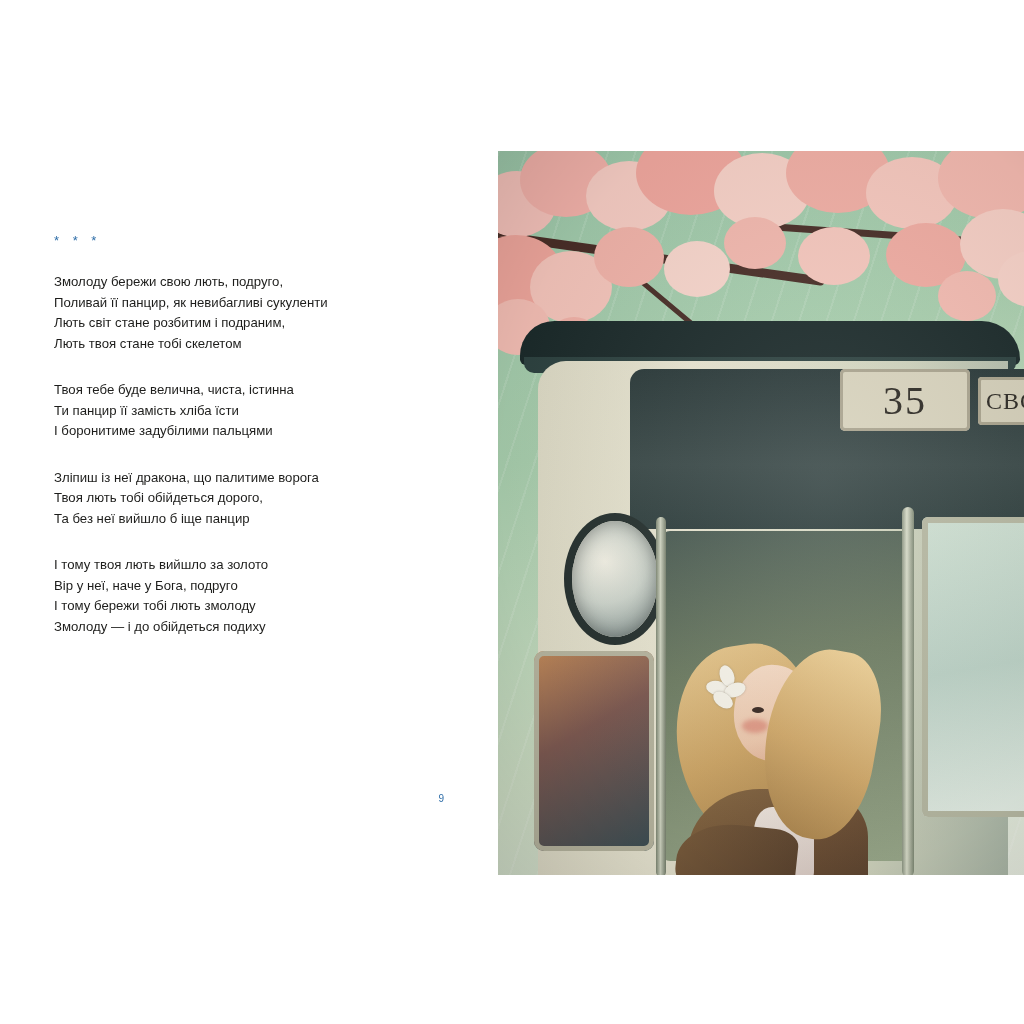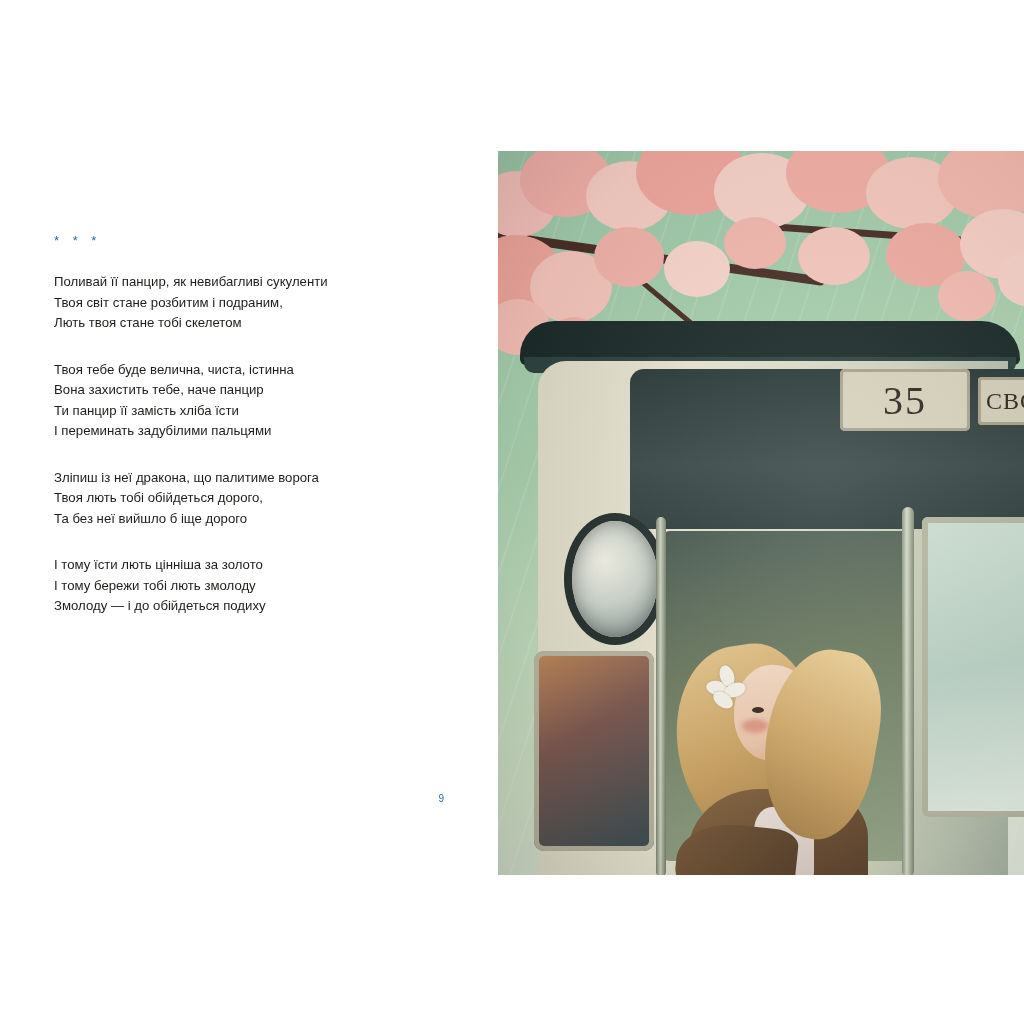--- a/index.html
+++ b/index.html
@@ -369,37 +369,38 @@
 <body>
 
 <div class="spread">
 
   <div class="page-left">
 
     <div class="asterisks">* * *</div>
 
     <div class="poem">
       <div class="stanza">
+        <div class="line">Змолоду бережи свою лють, подруго,</div>
         <div class="line">Поливай її панцир, як невибагливі сукуленти</div>
-        <div class="line">Твоя світ стане розбитим і подраним,</div>
+        <div class="line">Лють світ стане розбитим і подраним,</div>
         <div class="line">Лють твоя стане тобі скелетом</div>
       </div>
       <div class="stanza">
         <div class="line">Твоя тебе буде велична, чиста, істинна</div>
-        <div class="line">Вона захистить тебе, наче панцир</div>
         <div class="line">Ти панцир її замість хліба їсти</div>
-        <div class="line">І переминать задубілими пальцями</div>
+        <div class="line">І боронитиме задубілими пальцями</div>
       </div>
       <div class="stanza">
         <div class="line">Зліпиш із неї дракона, що палитиме ворога</div>
         <div class="line">Твоя лють тобі обійдеться дорого,</div>
-        <div class="line">Та без неї вийшло б іще дорого</div>
+        <div class="line">Та без неї вийшло б іще панцир</div>
       </div>
       <div class="stanza">
-        <div class="line">І тому їсти лють цінніша за золото</div>
+        <div class="line">І тому твоя лють вийшло за золото</div>
+        <div class="line">Вір у неї, наче у Бога, подруго</div>
         <div class="line">І тому бережи тобі лють змолоду</div>
         <div class="line">Змолоду — і до обійдеться подиху</div>
       </div>
     </div>
 
     <div class="folio">9</div>
   </div>
 
   <div class="page-right">
     <div class="illus">

